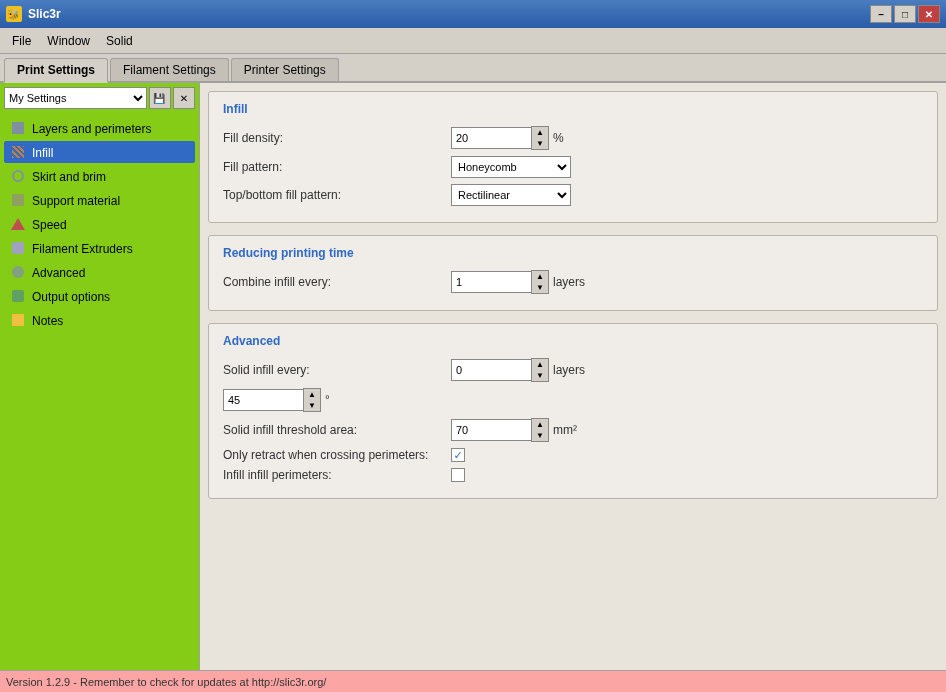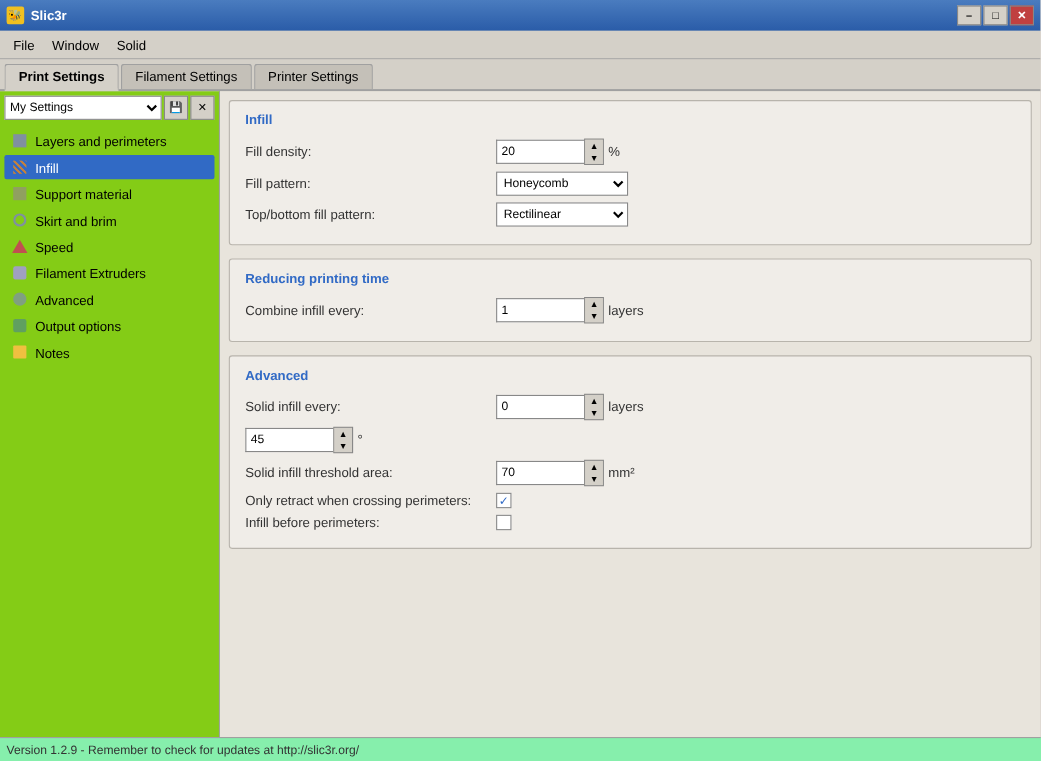--- a/index.html
+++ b/index.html
@@ -252,21 +252,21 @@
       background: white;
       color: #316ac5;
     }
     .unit-label {
       font-size: 12px;
       color: #333;
     }
 
     
     .status-bar {
-      background: #86efac;
+      background: #fca5a5;
       height: 22px;
       display: flex;
       align-items: center;
       padding: 0 6px;
       border-top: 1px solid #a0a0a0;
       font-size: 11px;
       color: #333;
       position: fixed;
       bottom: 0;
       width: 946px;
@@ -362,30 +362,30 @@
 
     <div class="sidebar-item active">
       <div class="sidebar-item-icon">
         <div class="icon-infill"></div>
       </div>
       <span class="sidebar-item-label">Infill</span>
     </div>
 
     <div class="sidebar-item">
       <div class="sidebar-item-icon">
+        <div class="icon-skirt"></div>
+      </div>
+      <span class="sidebar-item-label">Skirt and brim</span>
+    </div>
+
+    <div class="sidebar-item">
+      <div class="sidebar-item-icon">
         <div class="icon-support"></div>
       </div>
       <span class="sidebar-item-label">Support material</span>
-    </div>
-
-    <div class="sidebar-item">
-      <div class="sidebar-item-icon">
-        <div class="icon-skirt"></div>
-      </div>
-      <span class="sidebar-item-label">Skirt and brim</span>
     </div>
 
     <div class="sidebar-item">
       <div class="sidebar-item-icon">
         <div class="icon-speed"></div>
       </div>
       <span class="sidebar-item-label">Speed</span>
     </div>
 
     <div class="sidebar-item">
@@ -526,21 +526,21 @@
       </div>
 
       <div class="form-row">
         <span class="form-label">Only retract when crossing perimeters:</span>
         <div class="form-control">
           <div class="checkbox checked">✓</div>
         </div>
       </div>
 
       <div class="form-row">
-        <span class="form-label">Infill before perimeters:</span>
+        <span class="form-label">Infill infill perimeters:</span>
         <div class="form-control">
           <div class="checkbox"></div>
         </div>
       </div>
     </div>
 
   </div>
 </div>
 
 <div class="status-bar">

